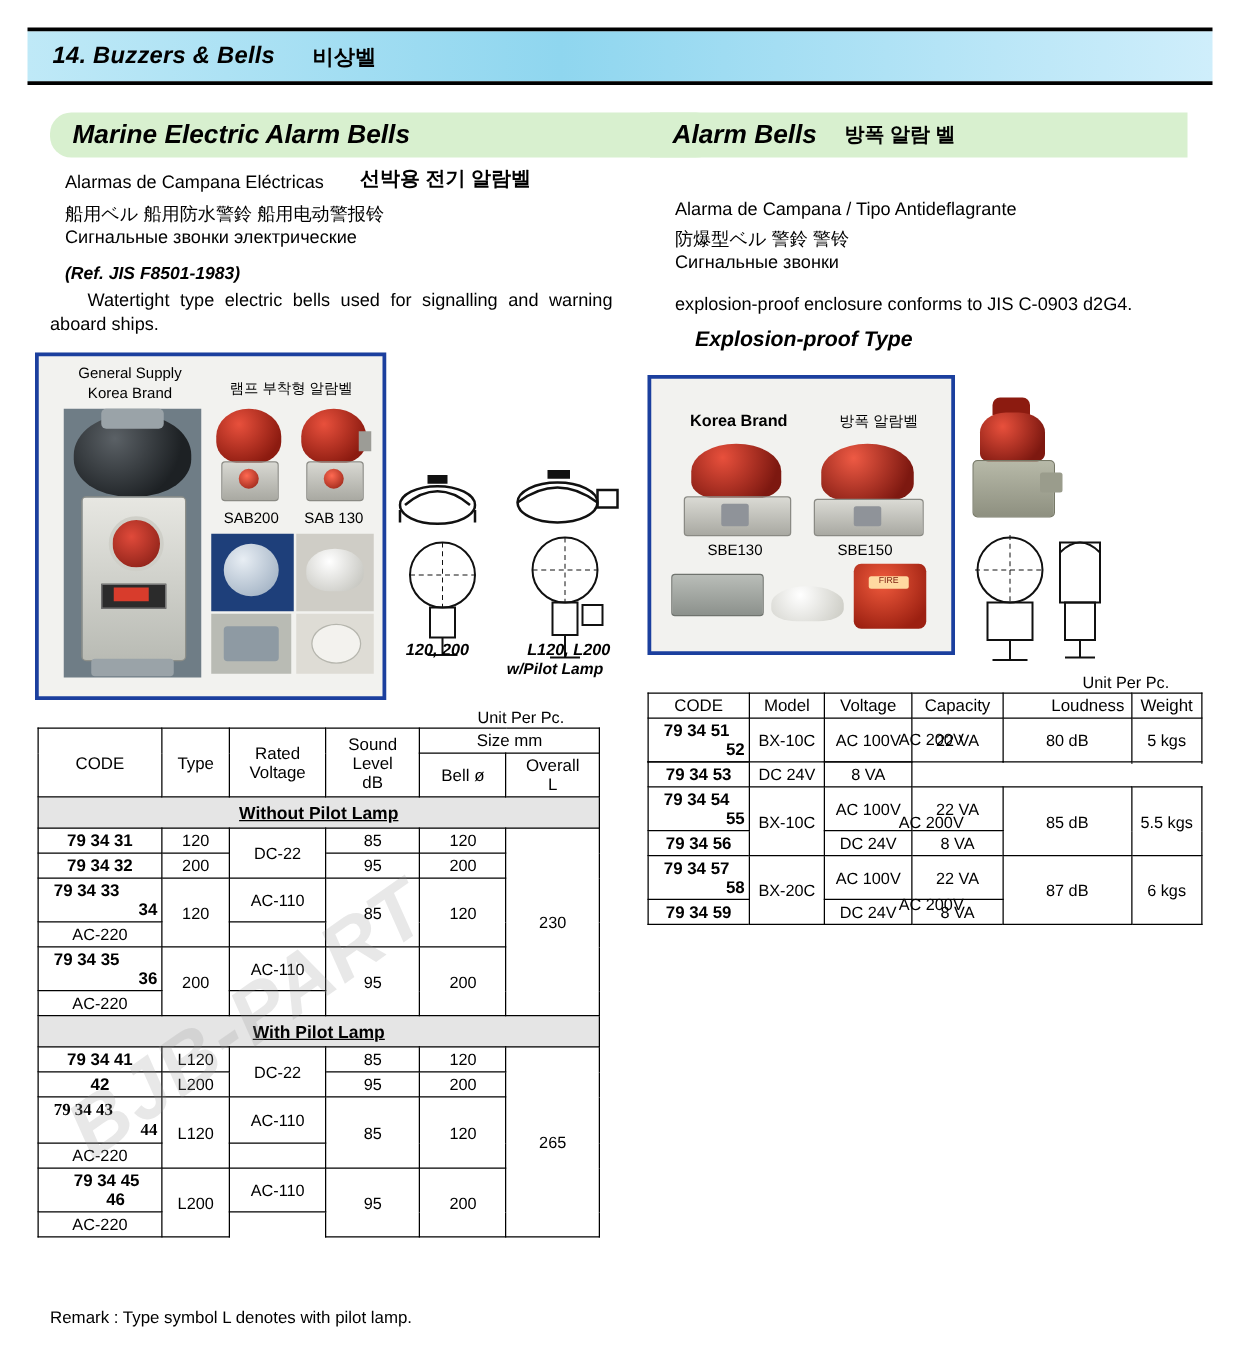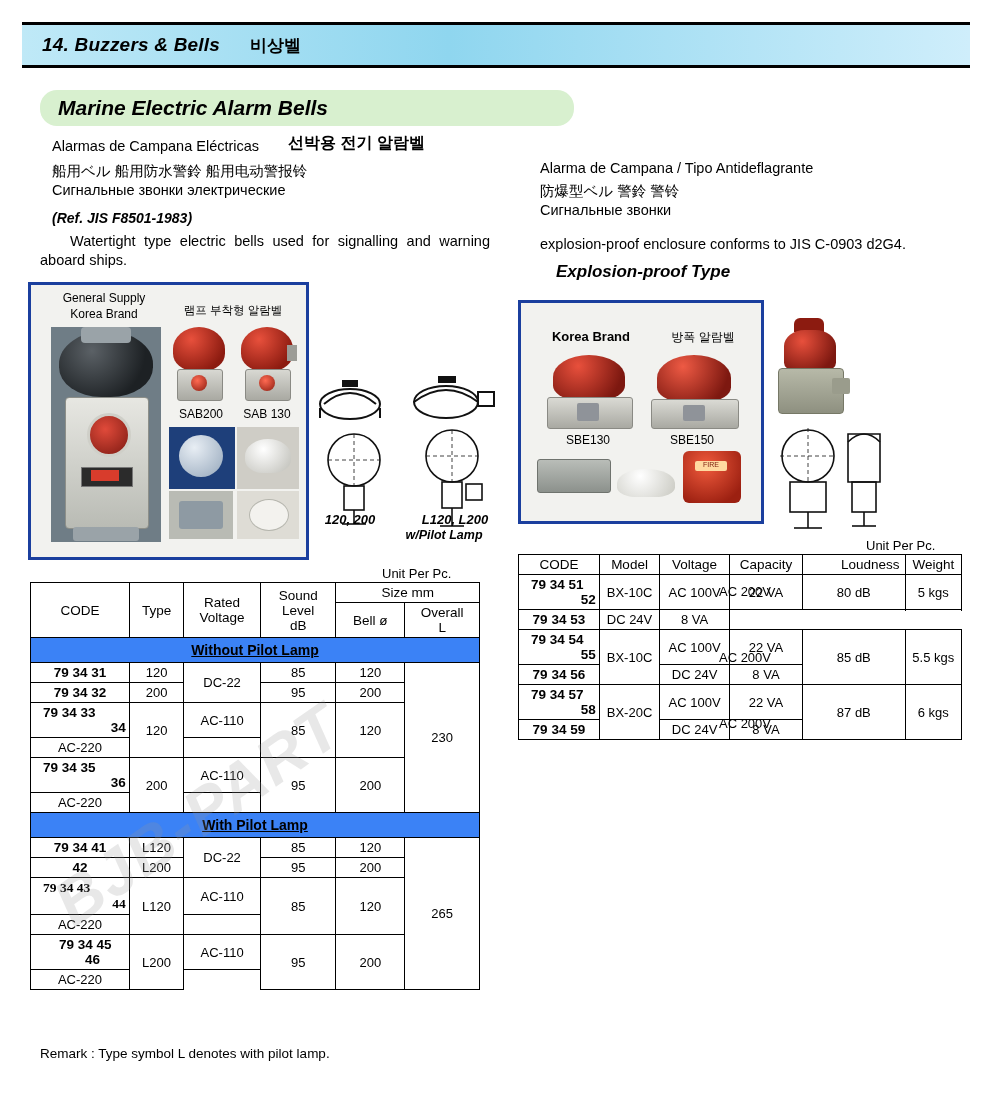--- a/index.html
+++ b/index.html
@@ -49,21 +49,21 @@
   .lbl{ position:absolute; font-size:12px; text-align:center; }
   .lbl.b{ font-weight:bold; }
 
   
   .ph{ position:absolute; }
 
   
   table{ border-collapse:collapse; position:absolute; font-size:13px; }
   table td, table th{ border:1px solid #000; text-align:center; padding:2px 3px; font-weight:normal;}
   .hdr td{ font-size:13.5px; }
-  .band td{ background:#3b82f6; font-weight:bold; text-decoration:underline; font-size:14px; padding:4px;}
+  .band td{ background:#e5e5e5; font-weight:bold; text-decoration:underline; font-size:14px; padding:4px;}
   .code{ font-weight:bold; font-size:13.5px; }
   .unit{ position:absolute; font-size:13px; }
 
   .remark{ position:absolute; font-size:13.5px; }
 
   
   .wm{
     position:absolute; left:40px; top:880px;
     font-size:64px; font-weight:bold; font-style:italic;
     color:rgba(150,150,150,.22);
@@ -287,20 +287,24 @@
     <tr>
       <td>AC-220</td>
     </tr>
   </tbody>
     </table>
 
   <div class="remark" style="left:40px; top:1046px;">Remark : Type symbol L denotes with pilot lamp.</div>
 
   <div class="wm">BJB-PART</div>
 
+  <div class="sec-head" id="sec-right">
+    <span class="en">Alarm Bells</span>
+    <span class="kr">방폭 알람 벨</span>
+  </div>
 
   <div class="tline" style="left:540px; top:160px;">Alarma de Campana / Tipo Antideflagrante</div>
   <div class="tline" style="left:540px; top:182px;">防爆型ベル   警鈴 警铃</div>
   <div class="tline" style="left:540px; top:202px;">Сигнальные звонки</div>
   <div class="tline" style="left:540px; top:236px;">explosion-proof enclosure conforms to JIS  C-0903 d2G4.</div>
   <div class="tline bolditalic" style="left:556px; top:262px; font-size:17px;">Explosion-proof Type</div>
 
   <div class="photo-box" style="left:518px; top:300px; width:240px; height:218px;">
     <div class="lbl b" style="left:10px; top:26px; width:120px; font-size:13px;">Korea Brand</div>
     <div class="lbl" style="left:132px; top:26px; width:100px; font-size:12px;">방폭 알람벨</div>

